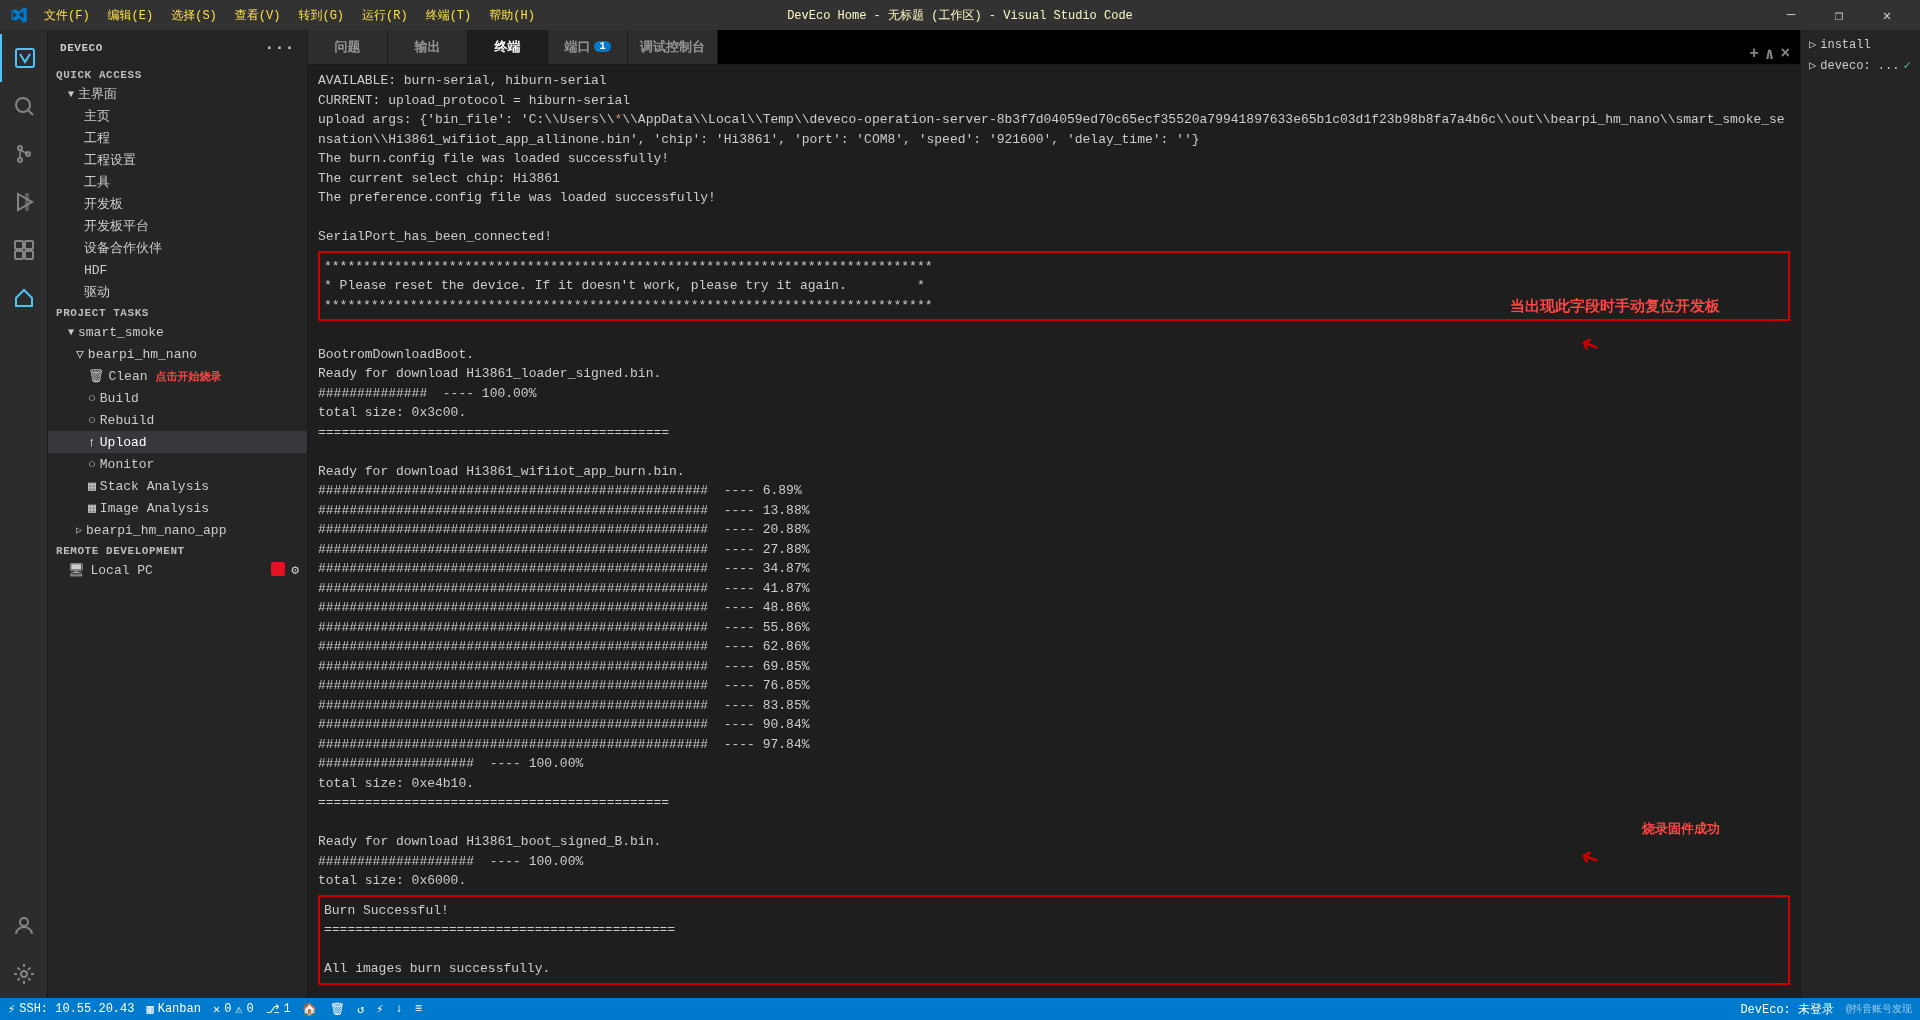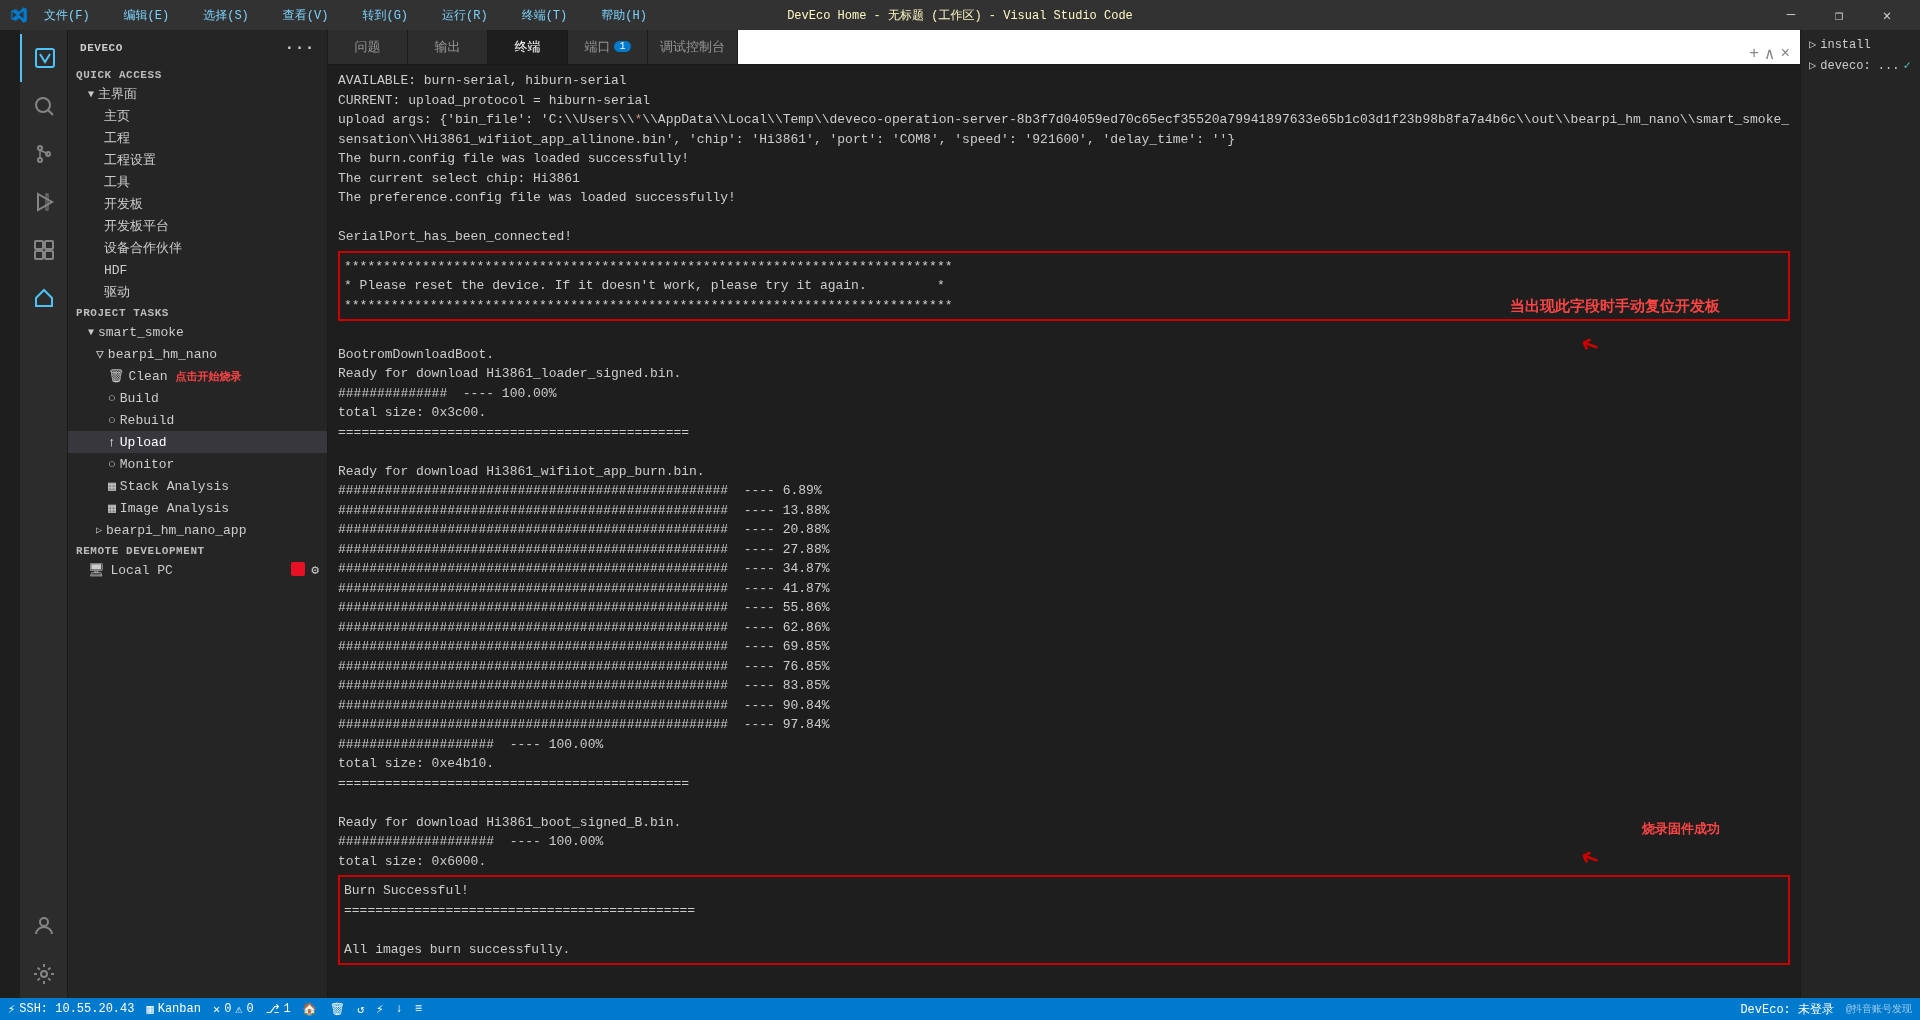--- a/index.html
+++ b/index.html
@@ -25,23 +25,23 @@
       flex-shrink: 0;
     }
     .title-bar-left {
       display: flex;
       align-items: center;
       gap: 8px;
     }
     .title-bar-menu {
       display: flex;
       align-items: center;
-      gap: 18px;
+      gap: 2px;
       font-size: 12px;
-      color: #7dd3fc;
+      color: #fde047;
     }
     .title-bar-menu span {
       padding: 2px 8px;
       cursor: pointer;
     }
     .title-bar-title {
       font-size: 12px;
       color: #fef9c3;
       position: absolute;
       left: 50%;
@@ -60,21 +60,20 @@
       font-size: 14px;
       cursor: pointer;
       color: #cccccc;
     }
 
     
     .main-layout {
       display: flex;
       flex: 1;
       overflow: hidden;
-      padding-left: 20px;
     }
 
     
     .activity-bar {
       width: 48px;
       background: #2c2c2c;
       display: flex;
       flex-direction: column;
       align-items: center;
       padding-top: 4px;
@@ -145,26 +144,27 @@
       flex: 1;
       display: flex;
       flex-direction: column;
       overflow: hidden;
       position: relative;
     }
 
     
     .tab-bar {
       height: 35px;
-      background: #ffffff;
+      background: #000000;
       display: flex;
       align-items: flex-end;
       padding-left: 0;
       flex-shrink: 0;
       border-bottom: 1px solid #1a1a1a;
+      font-weight: bold;
     }
     .tab {
       height: 35px;
       display: flex;
       align-items: center;
       padding: 0 12px;
       font-size: 13px;
       color: #969696;
       cursor: pointer;
       border-right: 1px solid #1a1a1a;
@@ -501,20 +501,21 @@
       <pre>=============================================</pre>
       <pre> </pre>
       <pre>Ready for download Hi3861_wifiiot_app_burn.bin.</pre>
 
       <pre>##################################################  ---- 6.89%</pre>
       <pre>##################################################  ---- 13.88%</pre>
       <pre>##################################################  ---- 20.88%</pre>
       <pre>##################################################  ---- 27.88%</pre>
       <pre>##################################################  ---- 34.87%</pre>
       <pre>##################################################  ---- 41.87%</pre>
+      <pre>##################################################  ---- 48.86%</pre>
       <pre>##################################################  ---- 55.86%</pre>
       <pre>##################################################  ---- 62.86%</pre>
       <pre>##################################################  ---- 69.85%</pre>
       <pre>##################################################  ---- 76.85%</pre>
       <pre>##################################################  ---- 83.85%</pre>
       <pre>##################################################  ---- 90.84%</pre>
       <pre>##################################################  ---- 97.84%</pre>
       <pre>####################  ---- 100.00%</pre>
       <pre>total size: 0xe4b10.</pre>
       <pre>=============================================</pre>

